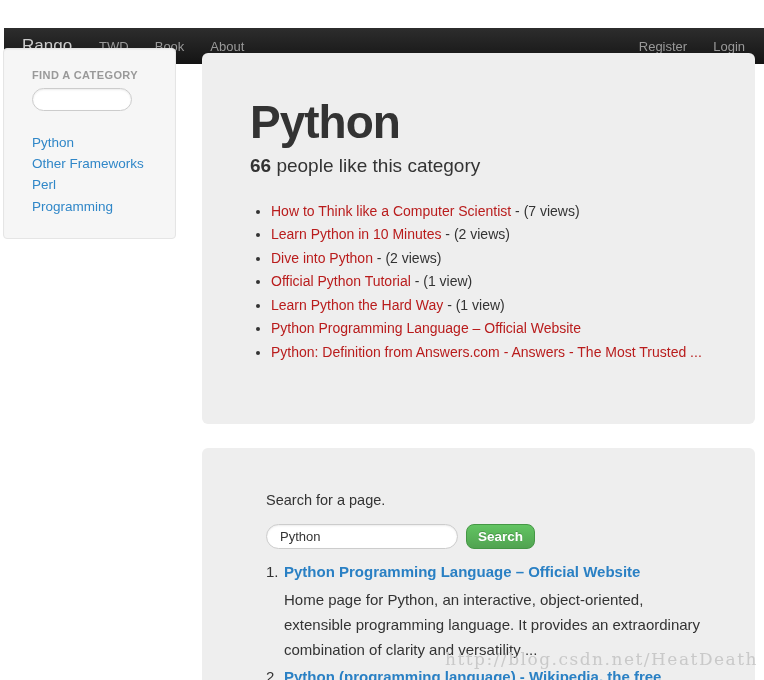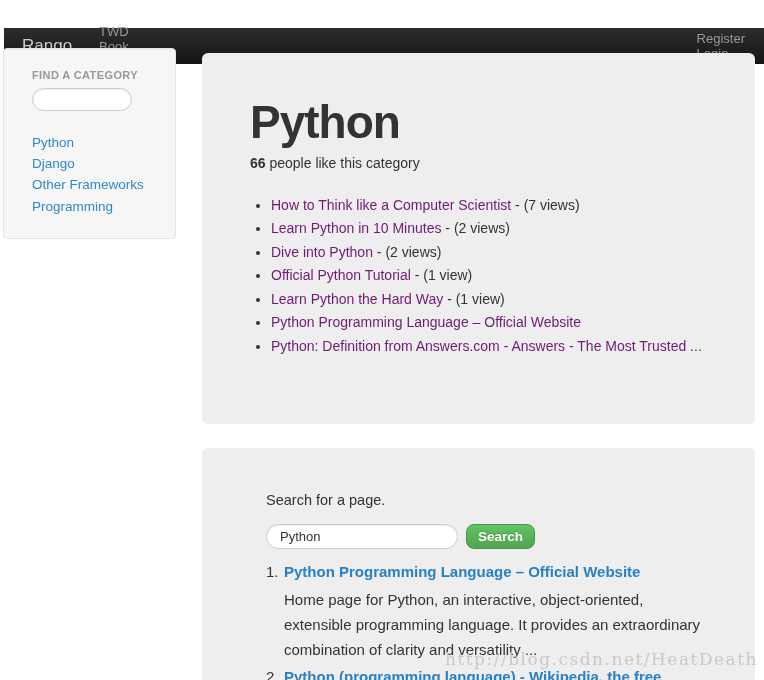--- a/index.html
+++ b/index.html
@@ -13,21 +13,21 @@
   
   .navbar {
     position:absolute; top:0; left:4px; width:764px; height:36px;
     background:linear-gradient(#2d2d2d,#141414);
     display:flex; align-items:center;margin-top:28px;
   }
   .brand {
     color:#cccccc; font-size:17px; text-decoration:none;
     margin-left:18px; margin-right:14px; cursor:pointer;
   }
-  .nav-links { display:flex; align-items:flex-start;flex-direction:column; }
+  .nav-links { display:flex; align-items:flex-start; }
   .nav-links a {
     color:#999999; font-size:13px; text-decoration:none;
     padding:0 13px; cursor:pointer;
   }
   .nav-right { margin-left:auto; margin-right:10px; }
   
   .sidebar {
     position:absolute; left:3px; top:48px; width:173px; height:191px;
     background:#f6f6f6; border:1px solid #e5e5e5; border-radius:4px;
     box-shadow:inset 0 1px 1px rgba(0,0,0,0.04);
@@ -48,25 +48,25 @@
   
   .panel {
     position:absolute; left:202px; width:553px;
     background:#eeeeee; border-radius:6px;
   }
   .panel-category { top:53px; height:371px; padding:46px 40px 0 48px; }
   .category-title {
     margin:0; font-size:46px; font-weight:bold; color:#333;
     letter-spacing:-1px; line-height:1.02;
   }
-  .likes { margin:9px 0 0; font-size:14px; color:#333; }
+  .likes { margin:9px 0 0; font-size:19px; color:#333; }
   .likes b { font-weight:bold; }
   .pages { margin:27px 0 0; padding-left:21px; }
   .pages li { font-size:14px; line-height:15.5px; margin-bottom:8px; color:#333; }
-  .pages li a { color:#701a75; text-decoration:none; cursor:pointer; }
+  .pages li a { color:#b91c1c; text-decoration:none; cursor:pointer; }
   .panel-search { top:448px; height:248px; padding:44px 40px 0 64px; }
   .search-label { margin:0; font-size:14.5px; color:#333; }
   .search-row { margin-top:16px; display:flex; align-items:center; }
   .search-input {
     width:192px; height:25px; border:1px solid #ccc; border-radius:14px;
     padding:2px 13px; font-size:13px; color:#333;
     box-shadow:inset 0 1px 2px rgba(0,0,0,0.08);
     font-family:"Liberation Sans", sans-serif; outline:none;
   }
   .search-btn {
@@ -121,28 +121,28 @@
 
 <aside class="sidebar">
   <div class="sidebar-heading">FIND A CATEGORY</div>
   <input class="sidebar-input" type="text" value="" style="">
   <ul>
 
       <li>
         <a>Python</a>
       </li>
 
-      <li>
-        <a>Django</a>
-      </li>
 
       <li>
         <a>Other Frameworks</a>
       </li>
 
+      <li>
+        <a>Perl</a>
+      </li>
 
       <li>
         <a>Programming</a>
       </li>
     </ul>
 </aside>
 
 <section class="panel panel-category">
   <h1 class="category-title">Python</h1>
   <p class="likes"><b>66</b><span> people like this category</span></p>

